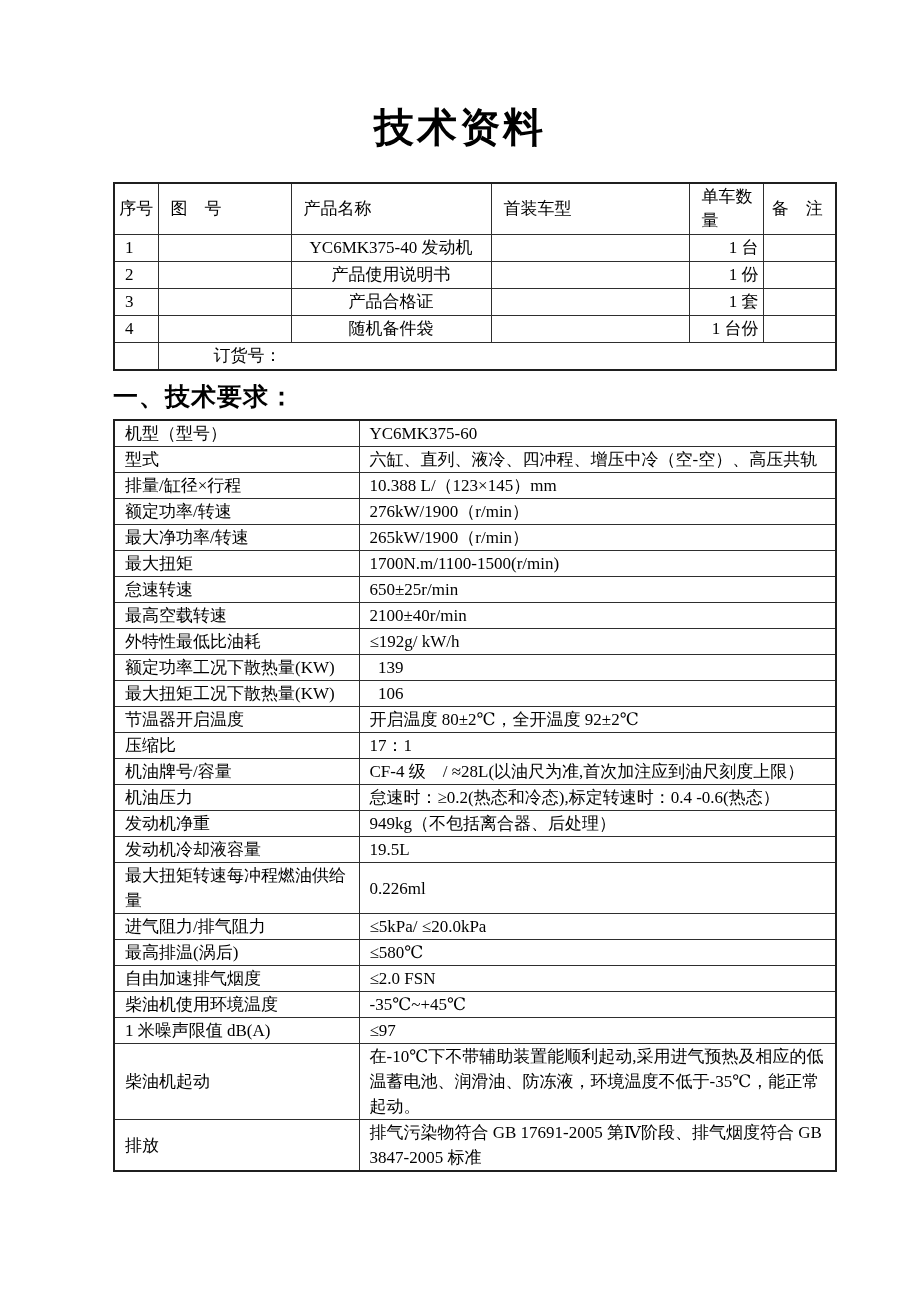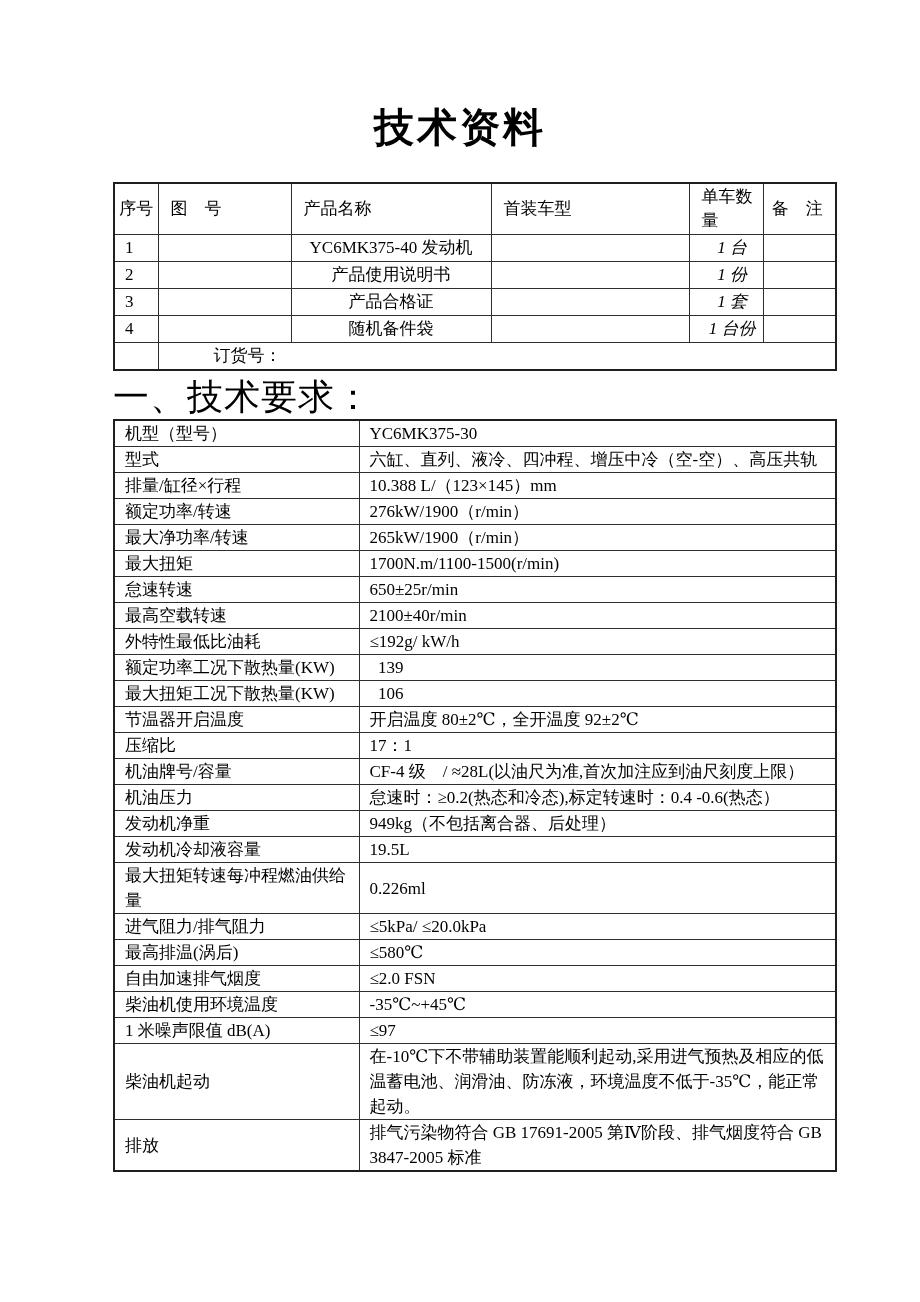--- a/index.html
+++ b/index.html
@@ -46,26 +46,26 @@
     padding: 1px 4px;
     vertical-align: middle;
     overflow: hidden;
   }
   .parts-table { border: 2px solid #1f1f1f; }
   .parts-table th { text-align: left; padding-left: 12px; }
   .parts-table th.col-no { text-align: center; padding-left: 4px; }
   .parts-table th.col-remark { text-align: center; padding-left: 0; }
   .parts-table td.col-no { text-align: left; padding-left: 10px; }
   .parts-table td.col-product_name { text-align: center; }
-  .parts-table td.col-qty { text-align: center; padding-left: 16px; font-style: italic; }
+  .parts-table td.col-qty { text-align: right; padding-left: 16px; }
   .parts-footer-cell { padding-left: 55px !important; }
   .section-heading {
     margin: 9px 0 5px 113px;
-    font-size: 36px;
-    font-weight: 400;
+    font-size: 25px;
+    font-weight: 700;
     line-height: 34px;
     letter-spacing: 1px;
   }
   .spec-table { border: 2px solid #1f1f1f; }
   .spec-table td {
     border: 1px solid #2e2e2e;
     line-height: 25px;
     padding: 0 0 0 10px;
     vertical-align: middle;
     white-space: pre-wrap;
@@ -145,21 +145,21 @@
     <h2 class="section-heading" style="margin-left:0">一、技术要求：</h2>
 
     <table class="spec-table">
       <colgroup>
         <col style="width:245px">
         <col style="width:477px">
       </colgroup>
       <tbody>
           <tr>
             <td class="spec-label">机型（型号）</td>
-            <td class="spec-value">YC6MK375-30</td>
+            <td class="spec-value">YC6MK375-60</td>
           </tr>
           <tr>
             <td class="spec-label">型式</td>
             <td class="spec-value">六缸、直列、液冷、四冲程、增压中冷（空-空）、高压共轨</td>
           </tr>
           <tr>
             <td class="spec-label">排量/缸径×行程</td>
             <td class="spec-value">10.388 L/（123×145）mm</td>
           </tr>
           <tr>

